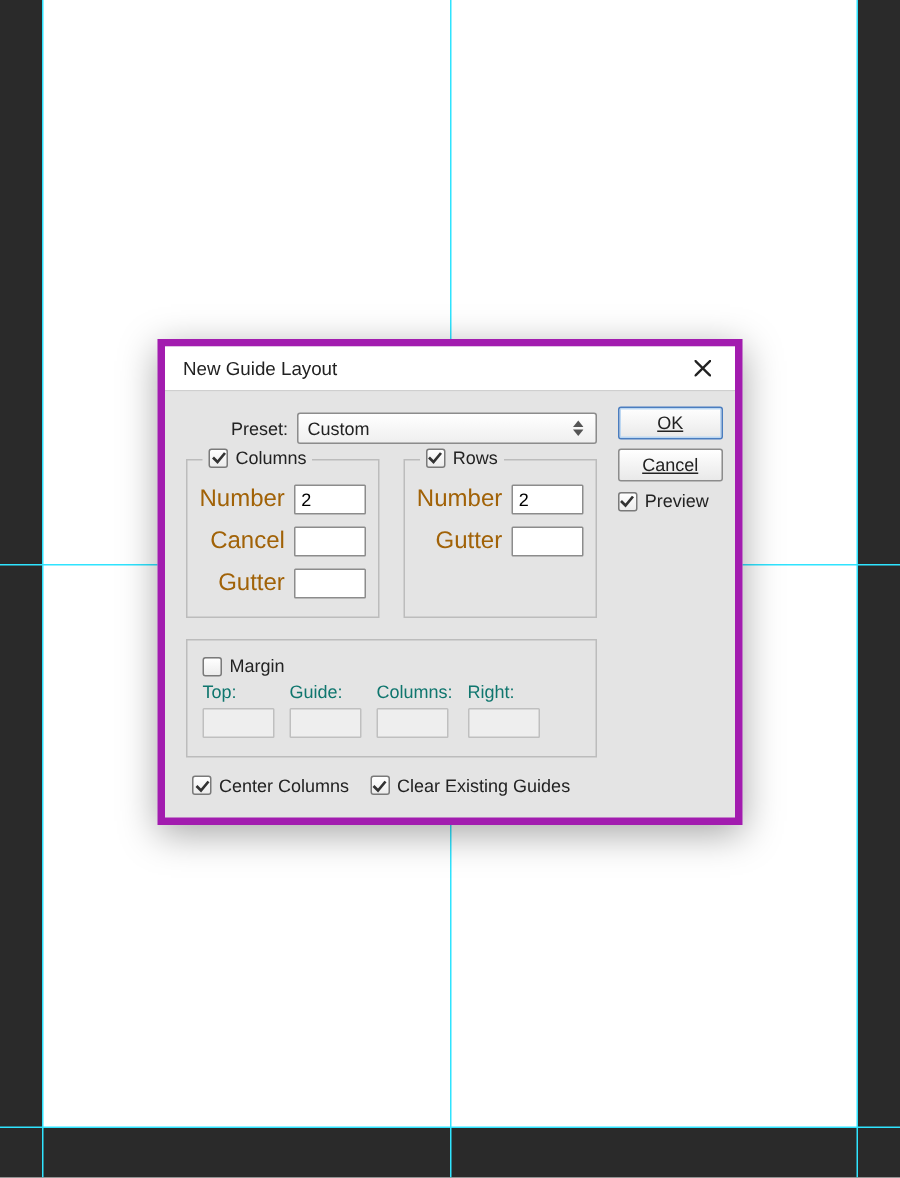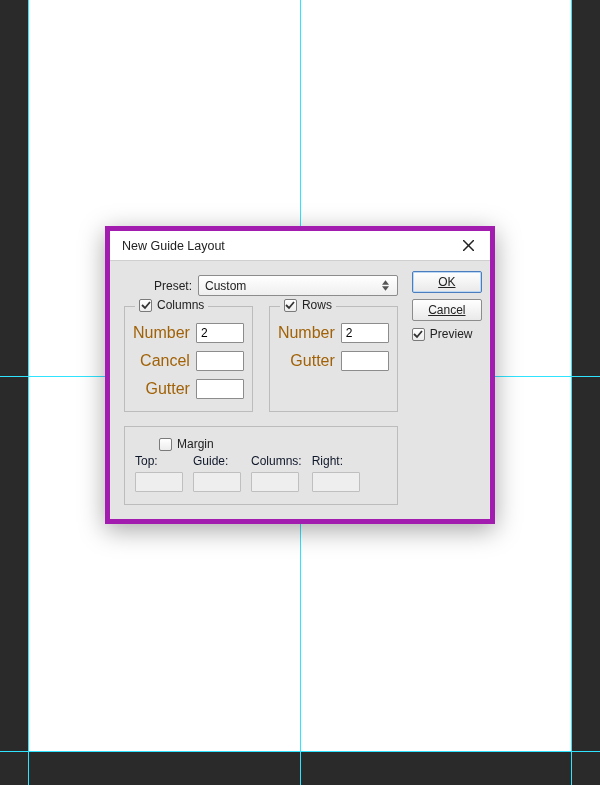--- a/index.html
+++ b/index.html
@@ -107,21 +107,21 @@
   .fieldset .legend {
     position: absolute;
     top: -9px;
     left: 10px;
     background: #e4e4e4;
     padding: 0 4px;
     display: flex;
     align-items: center;
     gap: 4px;
   }
-  .fieldset-margin .legend { left: 14px; margin-left: 24px; }
+  .fieldset-margin .legend { left: 14px; }
   .field-row {
     display: flex;
     align-items: center;
     justify-content: flex-end;
     gap: 6px;
     margin-top: 8px;
   }
   .field-row:first-of-type { margin-top: 6px; }
   .field-row label { font-size: 16px; color: #a16207; }
   input.text {
@@ -137,21 +137,21 @@
     border: 1px solid #bcbcbc;
     margin: 14px 4px 0 4px;
     padding: 10px 10px 12px 10px;
     position: relative;
   }
   .margin-grid {
     display: flex;
     gap: 10px;
   }
   .margin-item { display: flex; flex-direction: column; gap: 4px; }
-  .margin-item label { color: #0f172a; font-size: 12px; }
+  .margin-item label { color: #0f766e; font-size: 12px; }
   .margin-item input.text {
     width: 48px;
     background: #eeeeee;
     border: 1px solid #bfbfbf;
     color: #999;
   }
   .bottom-checks {
     display: flex;
     align-items: center;
     gap: 14px;
@@ -304,20 +304,38 @@
             <label>Columns:</label>
             <input class="text" disabled="" style="">
           </div>
           <div class="margin-item">
             <label>Right:</label>
             <input class="text" disabled="" style="">
           </div>
         </div>
       </div>
 
+      <div class="bottom-checks">
+        <span class="chk">
+          <span class="chkbox checked">
+              <svg viewBox="0 0 10 10">
+                <polyline points="1,5 4,8 9,2"></polyline>
+              </svg>
+            </span>
+          <span>Center Columns</span>
+        </span>
+        <span class="chk">
+          <span class="chkbox checked">
+              <svg viewBox="0 0 10 10">
+                <polyline points="1,5 4,8 9,2"></polyline>
+              </svg>
+            </span>
+          <span>Clear Existing Guides</span>
+        </span>
+      </div>
 
     </div>
 
     <div class="side-col">
       <div class="btn primary">
         <span>OK</span>
       </div>
       <div class="btn">
         <span>Cancel</span>
       </div>

